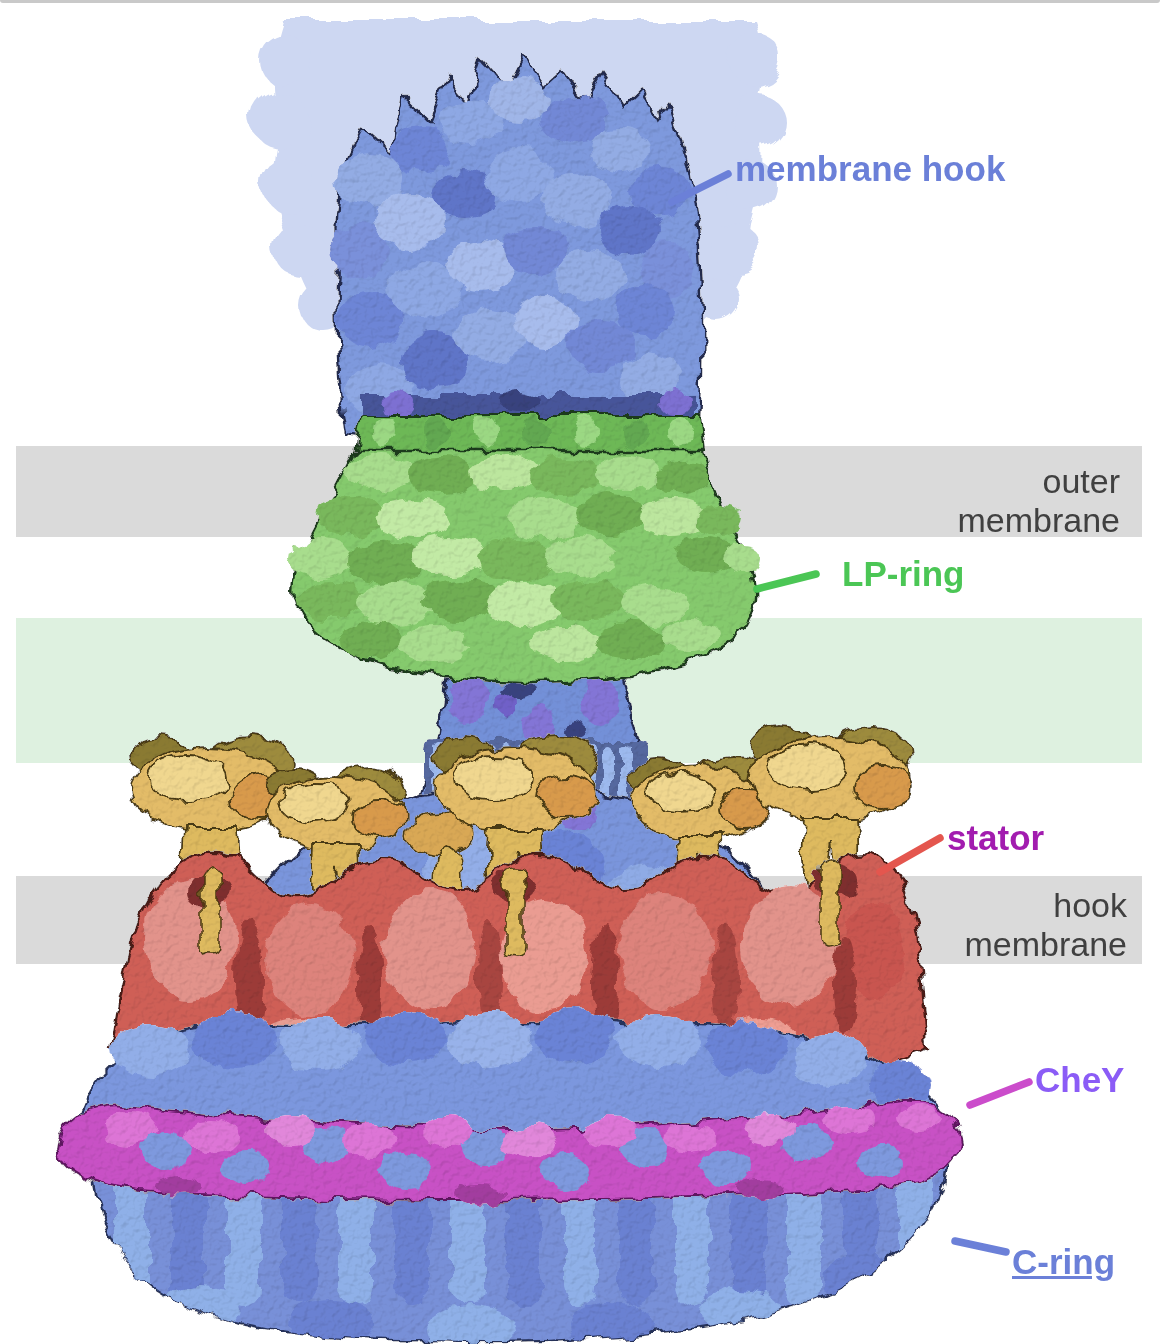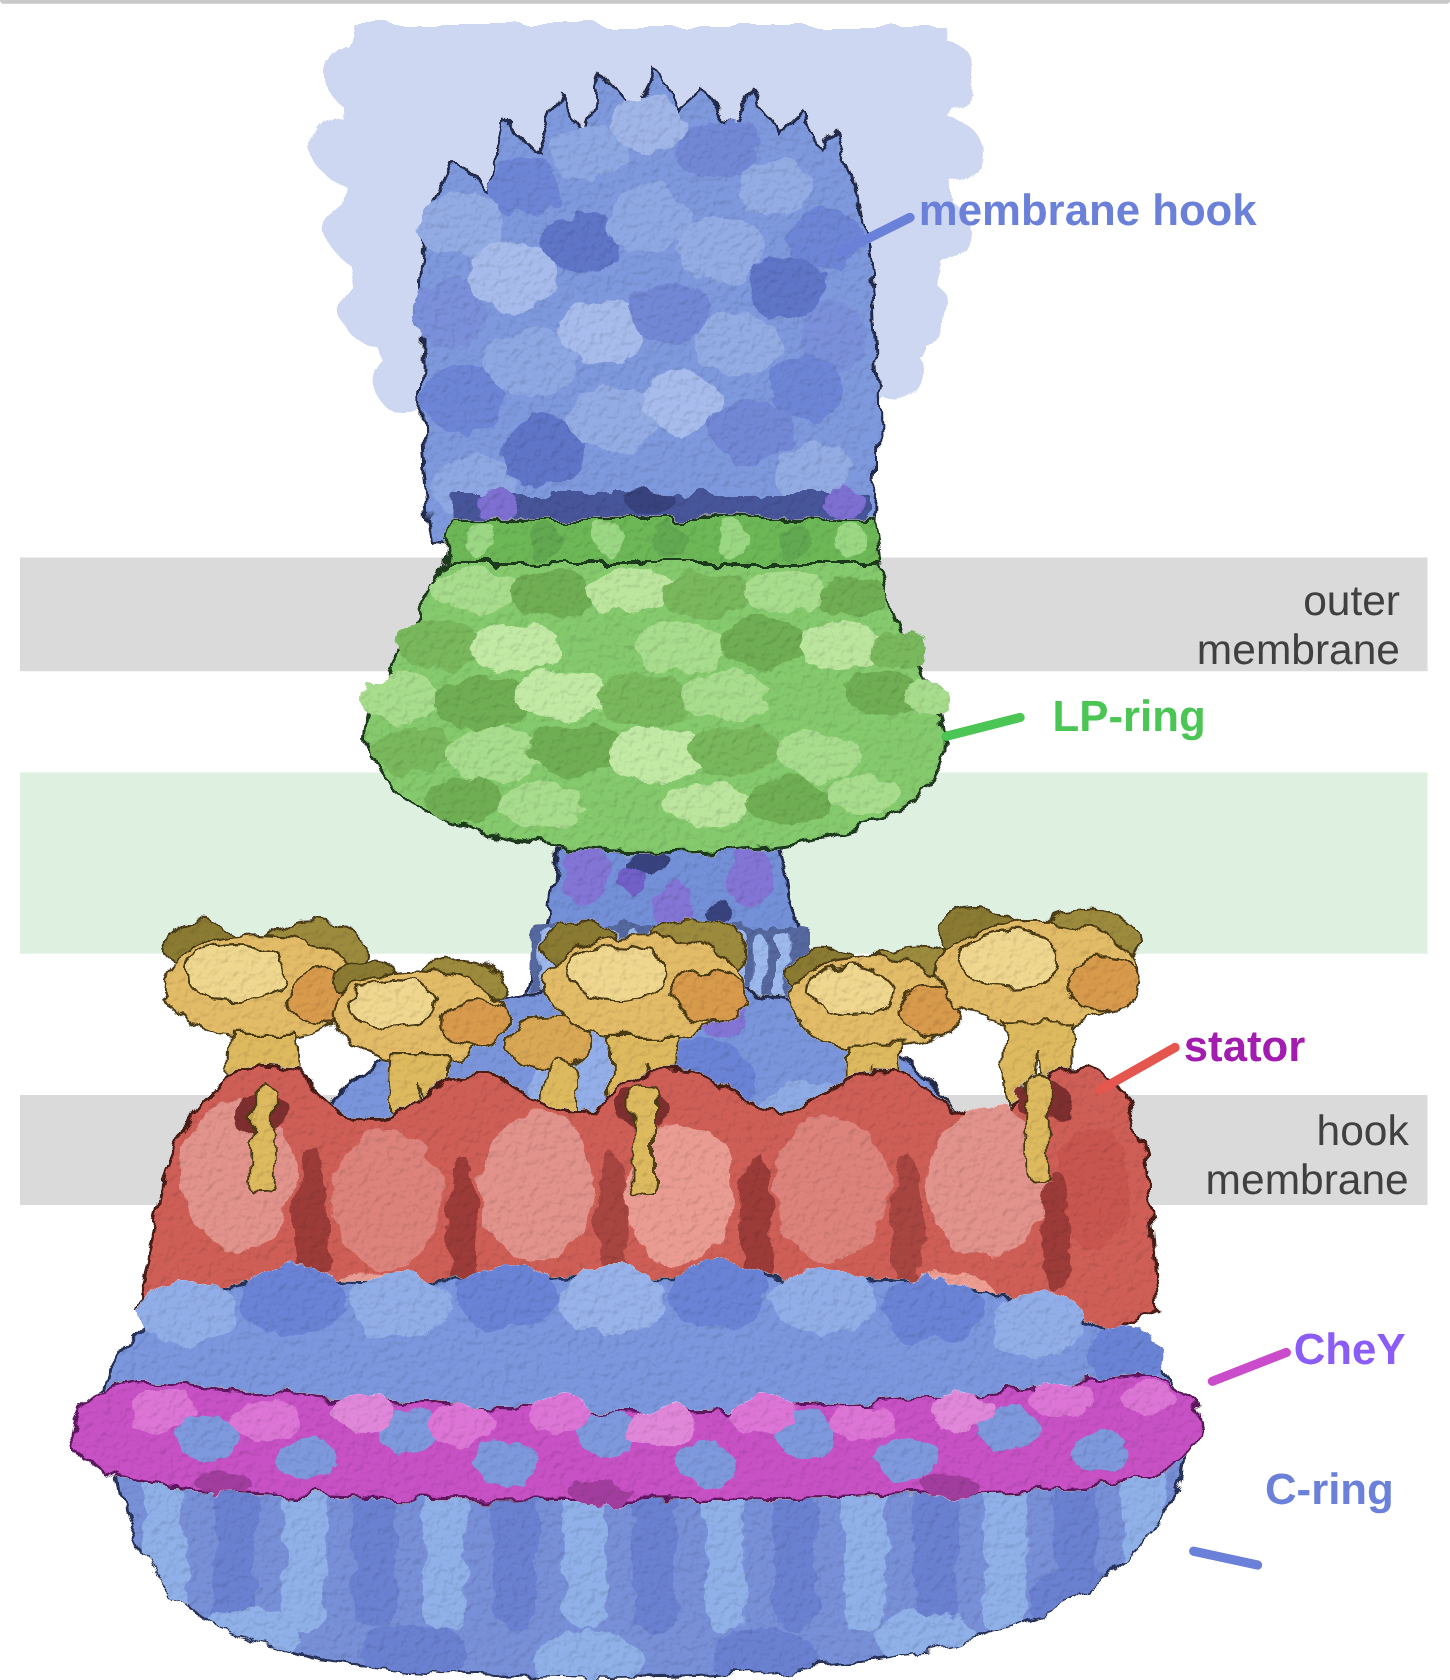--- a/index.html
+++ b/index.html
@@ -336,21 +336,21 @@
       <path d="M880,872 L940,838" style="stroke: rgb(228, 86, 78);"></path>
       <path d="M970,1105 L1029,1082" style="stroke: rgb(203, 76, 203);"></path>
       <path d="M955,1241 L1006,1252" style="stroke: rgb(107, 128, 216);"></path>
     </g>
   </svg>
 
   <div class="callout" style="left: 735px; top: 151px; color: rgb(107, 128, 216);">membrane hook</div>
   <div class="callout" style="left: 822px; top: 556px; color: rgb(75, 198, 85); margin-left: 20px;">LP-ring</div>
   <div class="callout" style="left: 947px; top: 820px; color: #a21caf;">stator</div>
   <div class="callout" style="left: 1035px; top: 1062px; color: #8b5cf6;">CheY</div>
-  <div class="callout" style="left: 1012px; top: 1174px; color: rgb(107, 128, 216);">C-ring</div>
+  <div class="callout" style="left: 1012px; top: 1244px; color: rgb(107, 128, 216); text-decoration: underline;">C-ring</div>
 
   <div class="mem" style="right:40px;top:462px;">
     <span>outer</span><br>
     <span>membrane</span>
   </div>
   <div class="mem" style="right:33px;top:886px;">
     <span>hook</span><br>
     <span>membrane</span>
   </div>
 </div>

